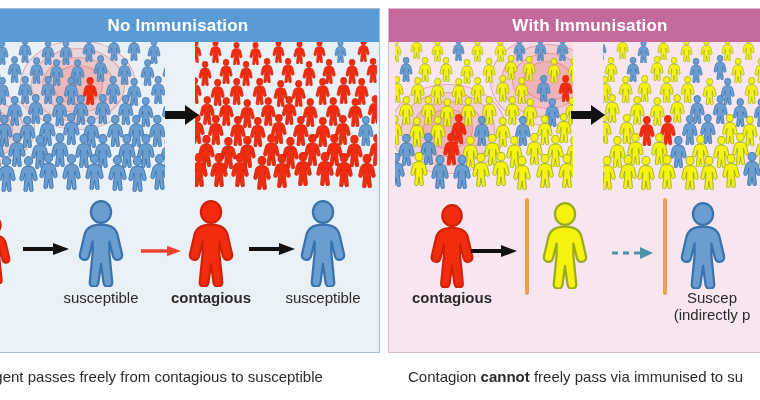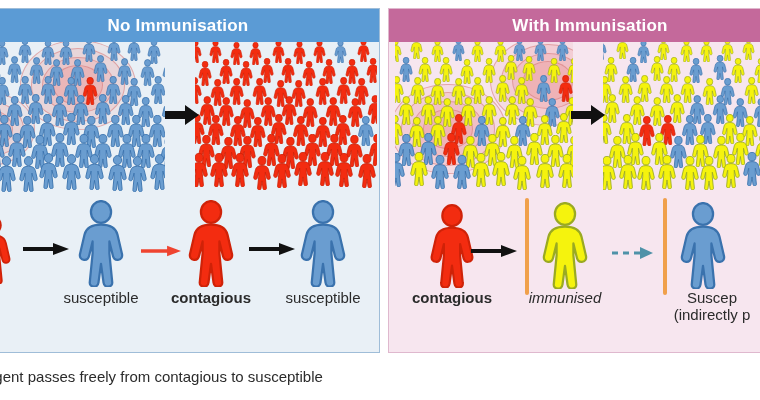--- a/index.html
+++ b/index.html
@@ -2095,21 +2095,20 @@
               </g>
             </svg></div>
           <div class="chain-label bold" style="left: 10px; top: 95px; width: 106px;">contagious</div>
           <div class="barrier" style="left: 136px; top: 4px; height: 97px;"></div>
           <div class="chain-person" style="left: 148px; top: 8px;"><svg width="56" height="87" viewBox="0 0 40 62">
               <g fill="#f5f30d" stroke="#9aaa22" stroke-width="1.6" stroke-linejoin="round">
                 <ellipse cx="20" cy="8.5" rx="7.2" ry="7.8"></ellipse>
                 <path d="M20 17.5c-6.6 0-10.6 2.4-11.8 7.2L5 38.5c-.5 2.4.9 4 2.9 4.2 1.9.2 3.1-.9 3.6-2.9l2.5-10.3v8.6L12 58.4c-.3 2 .9 3.3 2.9 3.4 1.9.1 3-1 3.3-2.9L20 45.5l1.8 13.4c.3 1.9 1.4 3 3.3 2.9 2-.1 3.2-1.4 2.9-3.4l-2-20.3v-8.6l2.5 10.3c.5 2 1.7 3.1 3.6 2.9 2-.2 3.4-1.8 2.9-4.2l-3.2-13.8c-1.2-4.8-5.2-7.2-11.8-7.2z"></path>
               </g>
             </svg></div>
-          <div class="chain-label italic" style="left: 126px; top: 95px; width: 100px;">immunised</div>
           <div class="barrier" style="left: 274px; top: 4px; height: 97px;"></div>
           <div class="chain-person" style="left: 286px; top: 8px;"><svg width="56" height="87" viewBox="0 0 40 62">
               <g fill="#6a9dd0" stroke="#3a72ad" stroke-width="1.6" stroke-linejoin="round">
                 <ellipse cx="20" cy="8.5" rx="7.2" ry="7.8"></ellipse>
                 <path d="M20 17.5c-6.6 0-10.6 2.4-11.8 7.2L5 38.5c-.5 2.4.9 4 2.9 4.2 1.9.2 3.1-.9 3.6-2.9l2.5-10.3v8.6L12 58.4c-.3 2 .9 3.3 2.9 3.4 1.9.1 3-1 3.3-2.9L20 45.5l1.8 13.4c.3 1.9 1.4 3 3.3 2.9 2-.1 3.2-1.4 2.9-3.4l-2-20.3v-8.6l2.5 10.3c.5 2 1.7 3.1 3.6 2.9 2-.2 3.4-1.8 2.9-4.2l-3.2-13.8c-1.2-4.8-5.2-7.2-11.8-7.2z"></path>
               </g>
             </svg></div>
           <div class="chain-label" style="left: 268px; top: 95px; width: 110px;">Suscep<div>(indirectly p</div></div>
           <div class="chain-arrow" style="left: 82px; top: 50px;"><svg width="46" height="14" viewBox="0 0 46 14">
               <path d="M0 5 H30 V1 L46 7 L30 13 V9 H0 Z" fill="#111111"></path>
@@ -2118,14 +2117,17 @@
               <line x1="1" y1="8" x2="30" y2="8" stroke="#4f92a8" stroke-width="3" stroke-dasharray="6,5"></line>
               <path d="M29 2 L42 8 L29 14 Z" fill="#4f92a8"></path>
             </svg></div>
         </div>
     </div>
   </div>
 
   <div class="caption left">
     <span>agent passes freely from contagious to susceptible</span>
   </div>
+  <div class="caption right">
+    <span>Contagion </span><b>cannot</b><span> freely pass via immunised to su</span>
+  </div>
 
 </div>
 
 </body></html>

